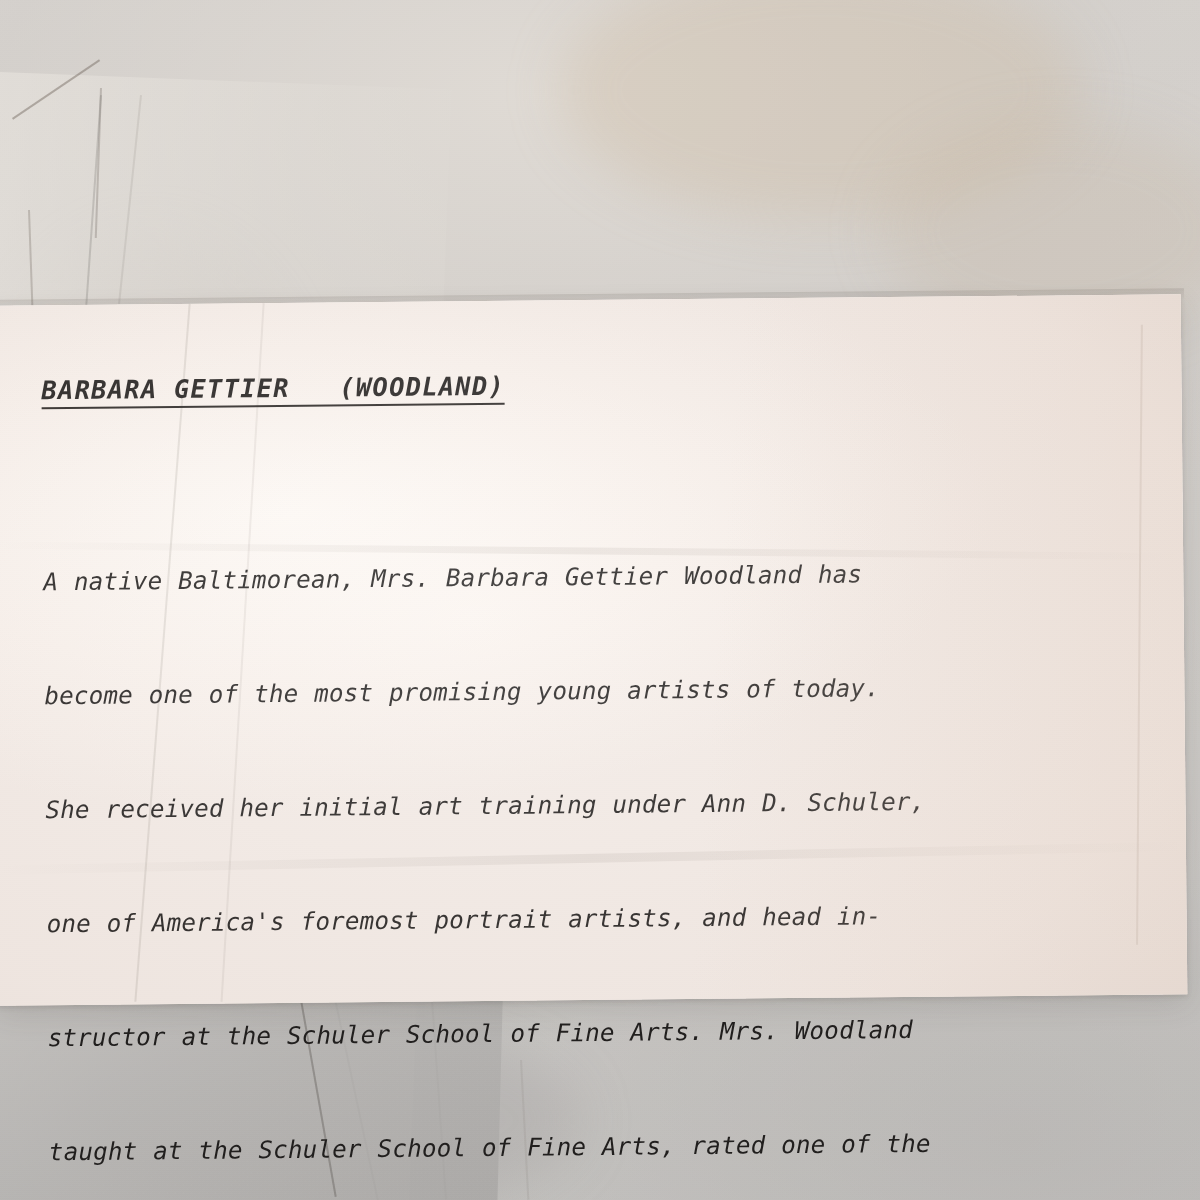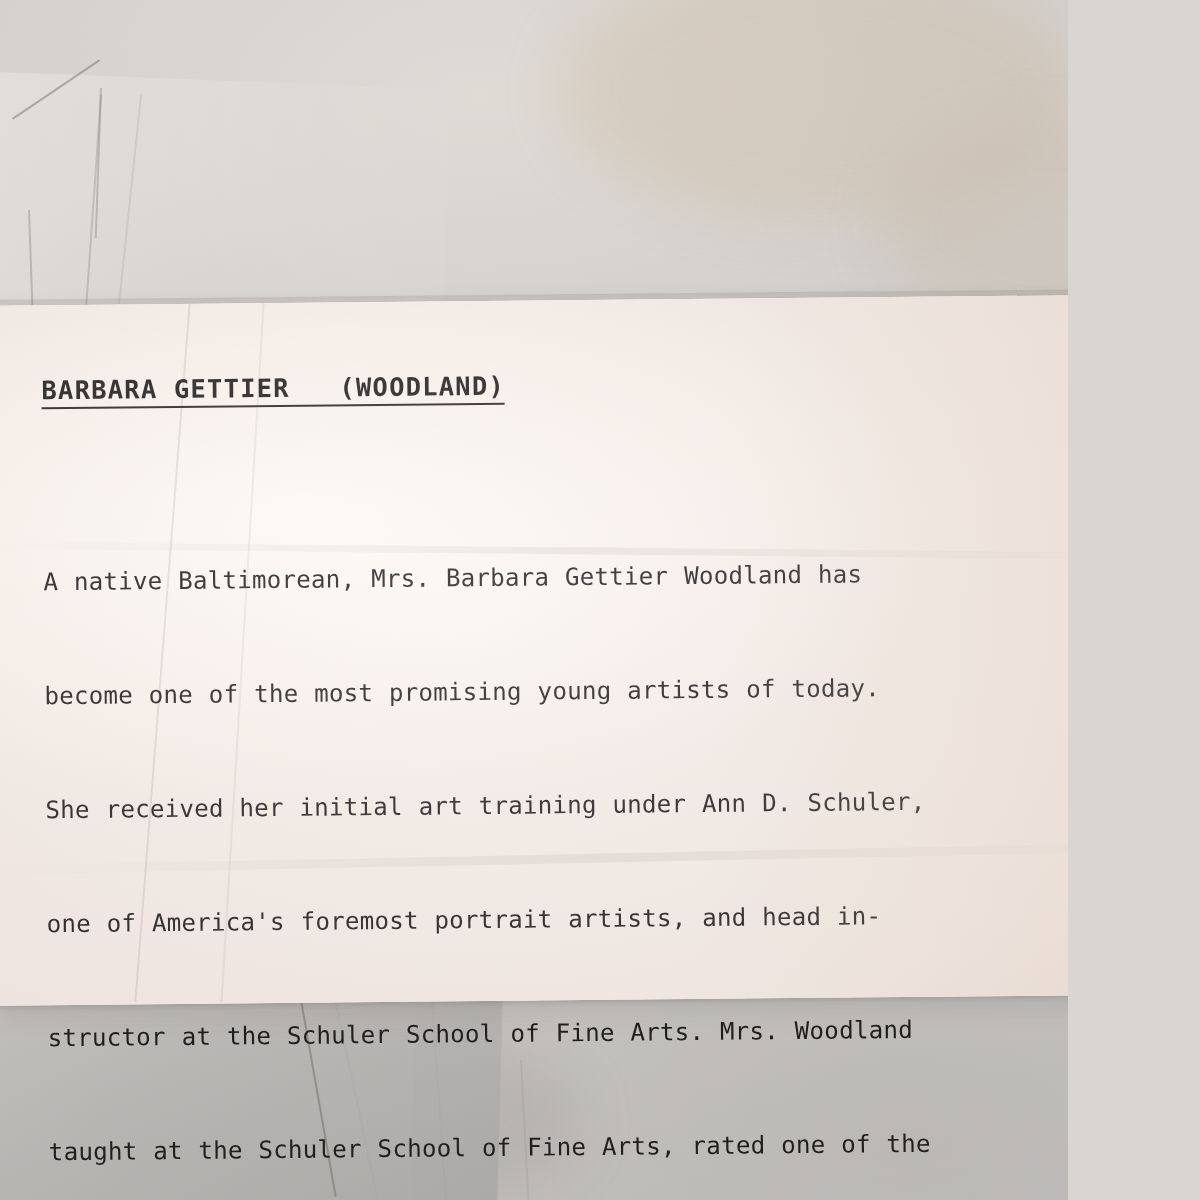--- a/index.html
+++ b/index.html
@@ -7,28 +7,29 @@
     padding: 0;
     width: 1200px;
     height: 1200px;
     overflow: hidden;
     background: #d9d6d2;
     font-family: "Liberation Sans", sans-serif;
   }
 
   #scene {
     position: relative;
-    width: 1068px;
+    width: 1200px;
     height: 1200px;
     overflow: hidden;
     
     background:
       radial-gradient(ellipse 900px 500px at 45% 8%, rgba(224,219,213,0.95) 0%, rgba(207,203,199,0.6) 60%, rgba(199,195,191,0.2) 100%),
       radial-gradient(ellipse 700px 420px at 85% 95%, rgba(178,176,174,0.55) 0%, rgba(196,194,192,0.15) 70%),
       linear-gradient(172deg, #e2ded9 0%, #dcd8d3 24%, #d2cfcb 52%, #c9c7c4 74%, #bdbcba 100%);
+    font-style: italic;
   }
 
   
   .backdrop-stain {
     position: absolute;
     border-radius: 50%;
     filter: blur(26px);
     pointer-events: none;
   }
   .stain-a { left: 560px; top: -40px; width: 520px; height: 260px; background: rgba(200,178,152,0.28); }

